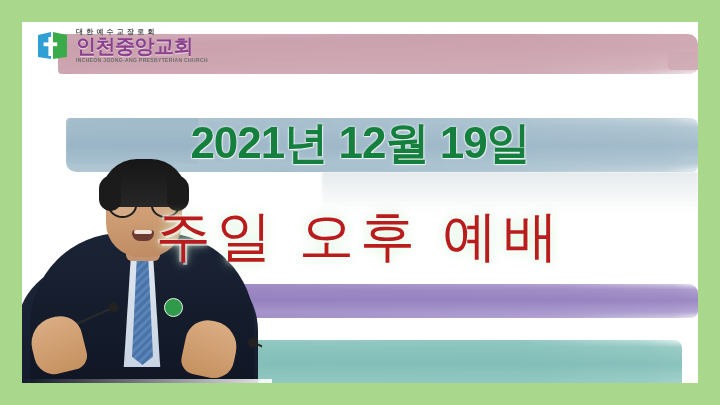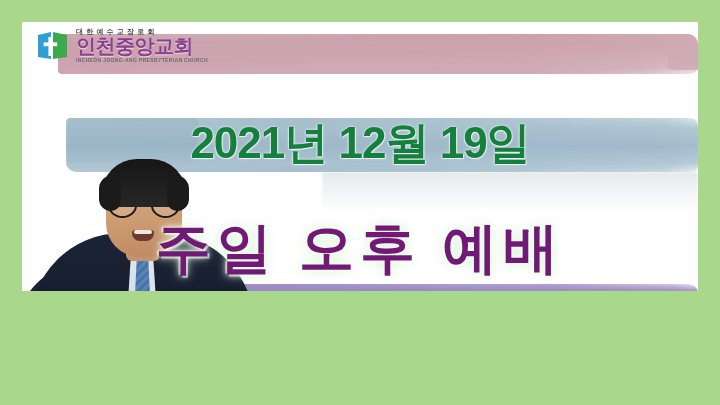--- a/index.html
+++ b/index.html
@@ -1,21 +1,21 @@
 <!DOCTYPE html>
 <html><head>
 <meta charset="utf-8">
 <style>
   html,body{margin:0;padding:0;}
   body{
     width:720px;height:405px;overflow:hidden;
     font-family:"Liberation Sans","DejaVu Sans",sans-serif;
     background:#a9d78c;
   }
-  #stage{position:relative;width:720px;height:291px;overflow:hidden;background:#a9d78c;}
+  #stage{position:relative;width:720px;height:405px;overflow:hidden;background:#a9d78c;}
 
   
   .frame{
     position:absolute;inset:0;
     background:#a9d78c;
   }
 
   
   .card{
     position:absolute;
@@ -122,24 +122,24 @@
     font-size:44px;font-weight:900;letter-spacing:-1px;
     color:#15803d;
     z-index:35;
     text-shadow:
       0 0 3px rgba(255,255,255,.85),
       1px 1px 0 rgba(255,255,255,.55),
       -1px 1px 0 rgba(255,255,255,.35);
     white-space:nowrap;
   }
   .title-service{
-    position:absolute;left:0;right:0;top:190px;
+    position:absolute;left:0;right:0;top:178px;
     text-align:center;
-    font-size:55px;font-weight:700;letter-spacing:6px;
-    color:#701a75;
+    font-size:55px;font-weight:400;letter-spacing:6px;
+    color:#b91c1c;
     z-index:35;
     text-shadow:
       0 0 6px rgba(255,255,255,.95),
       0 0 12px rgba(190,235,190,.9),
       2px 2px 0 rgba(255,255,255,.6),
       -2px -1px 0 rgba(255,255,255,.5);
     white-space:nowrap;
   }
 
   

